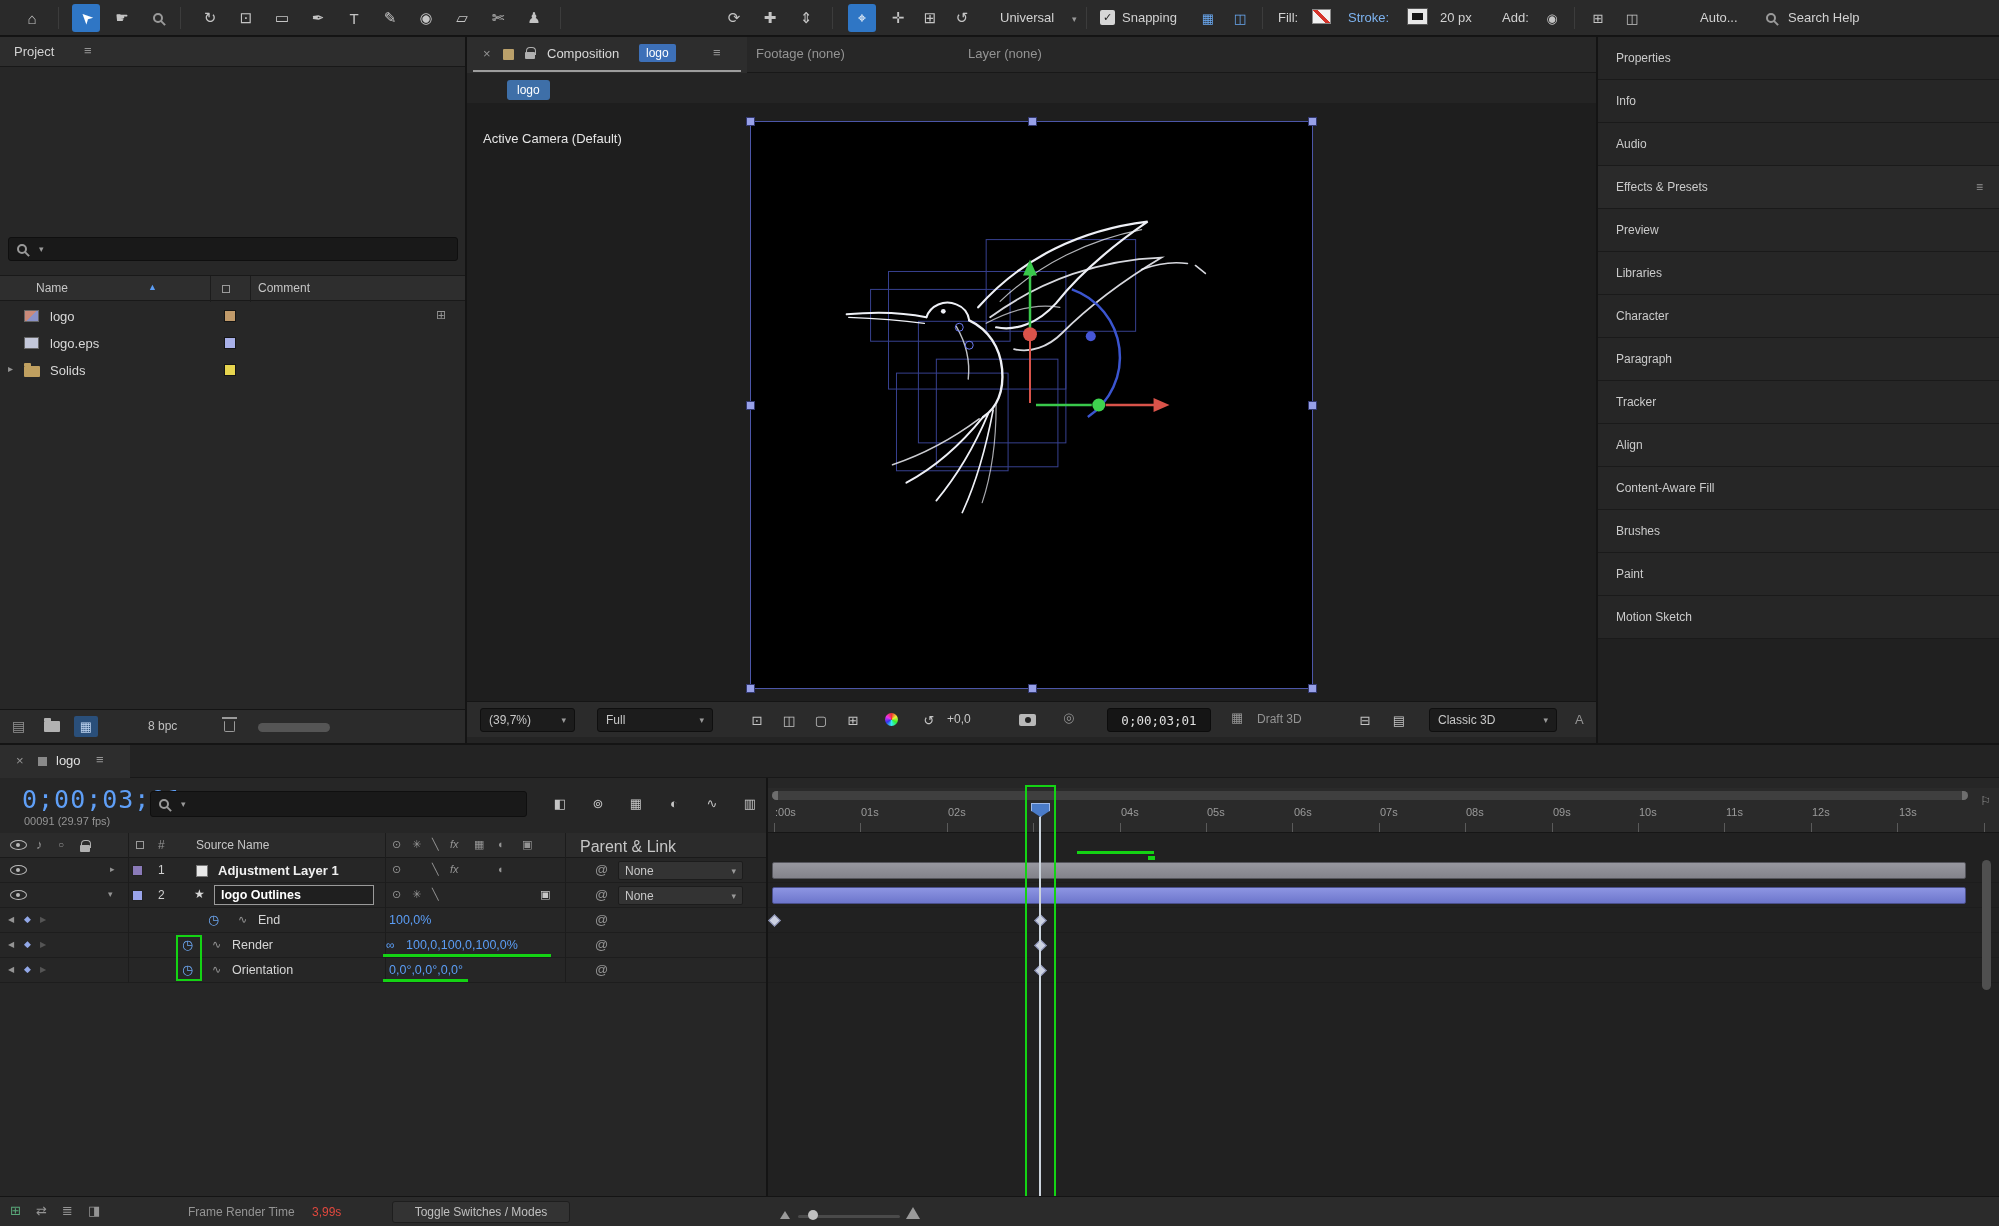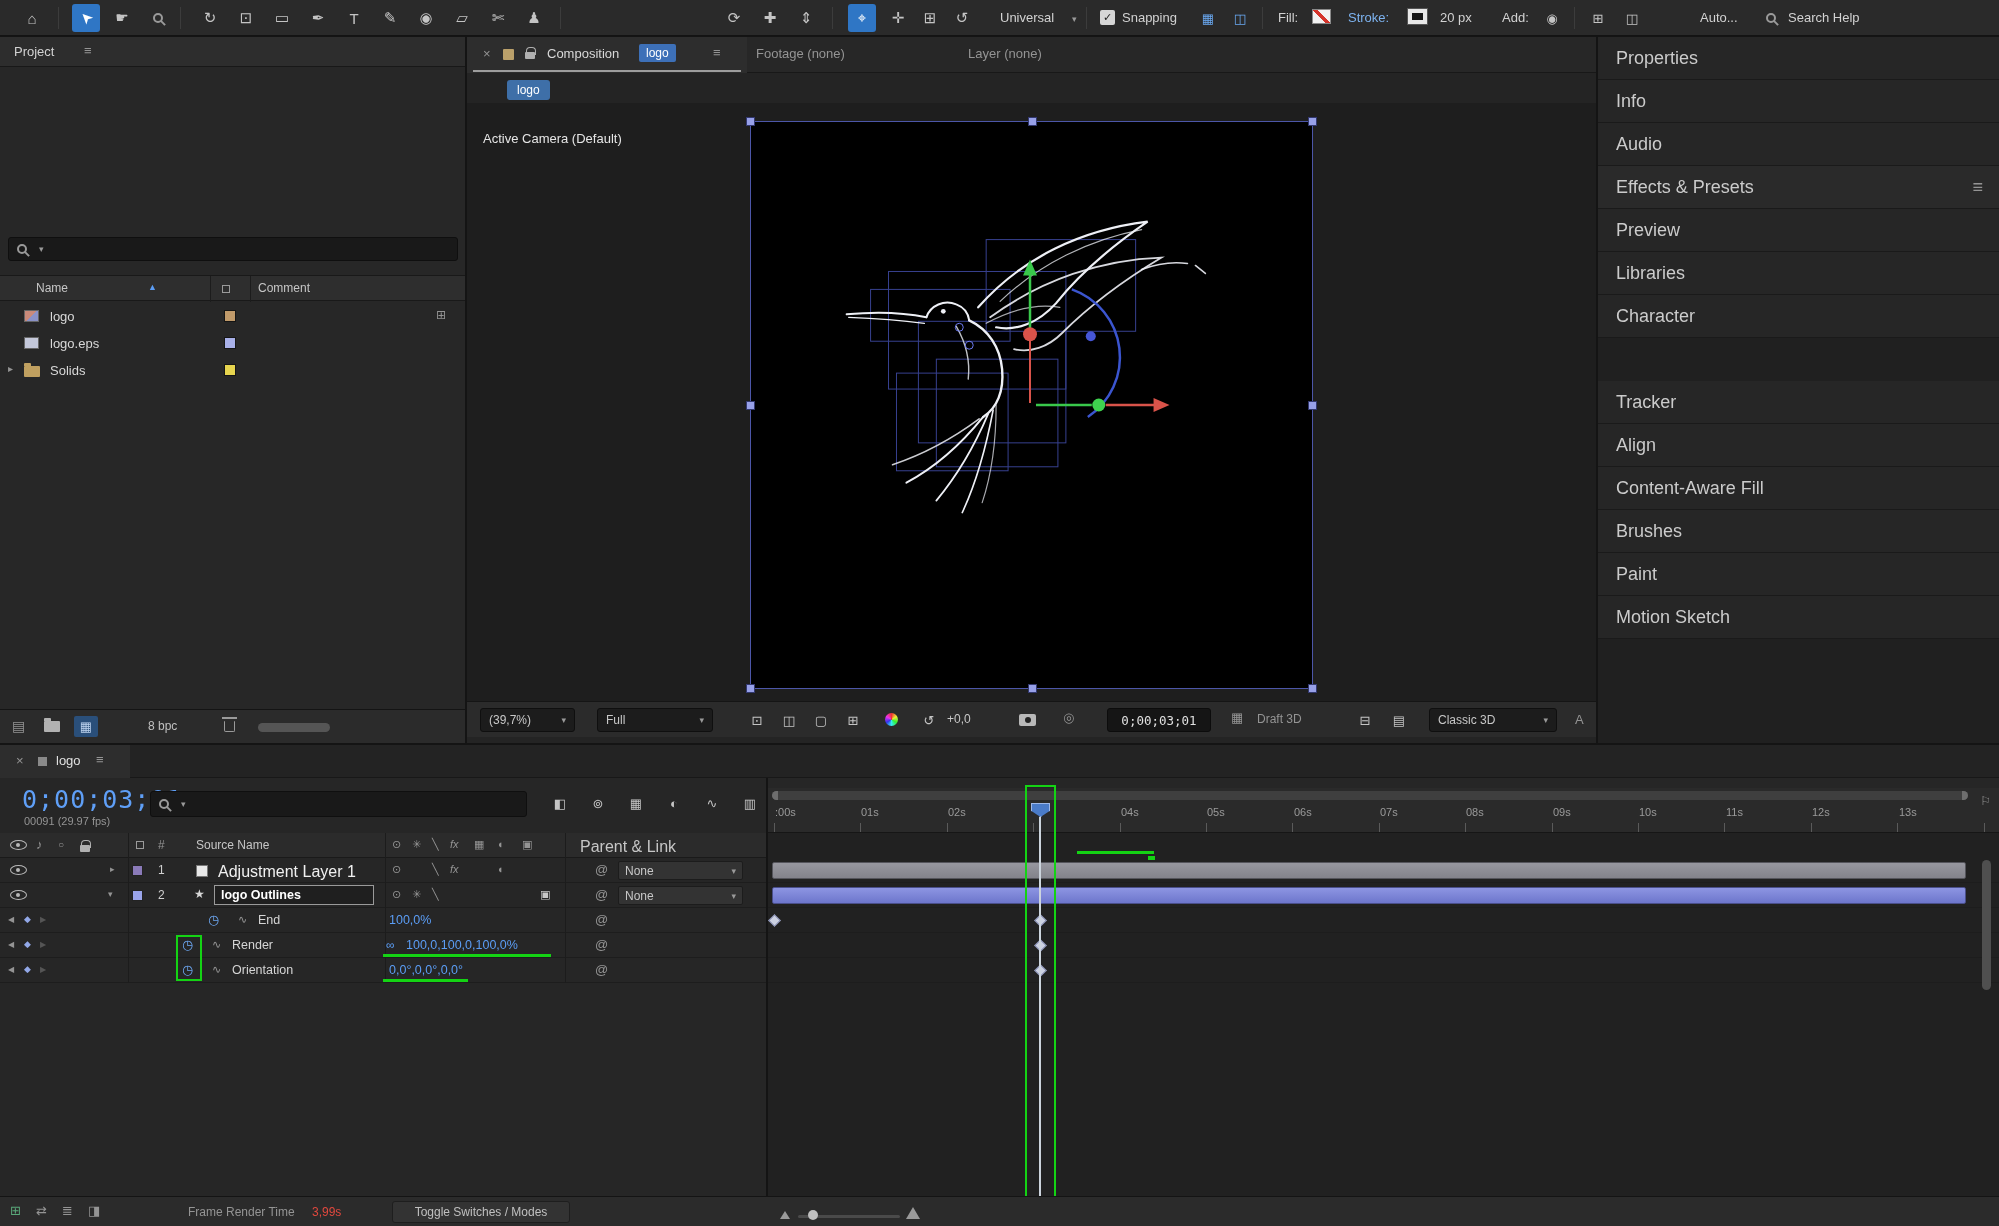--- a/index.html
+++ b/index.html
@@ -24,21 +24,21 @@
 .i-lock:before{content:"";position:absolute;left:1px;top:-5px;width:8px;height:7px;border:1.5px solid #b0b0b0;border-bottom:none;border-radius:4px 4px 0 0}
 .i-folder{width:16px;height:11px;background:#c0a060;border-radius:1px;position:relative;display:inline-block}
 .i-folder:before{content:"";position:absolute;top:-3px;left:0;width:7px;height:3px;background:#c0a060;border-radius:1px 1px 0 0}
 .i-trash{width:11px;height:11px;border:1.5px solid #9a9a9a;border-top:none;border-radius:1px 1px 2px 2px;position:relative;display:inline-block}
 .i-trash:before{content:"";position:absolute;top:-4px;left:-3px;width:15px;height:2px;background:#9a9a9a}
 .i-cam{width:17px;height:12px;background:#b8b8b8;border-radius:2px;position:relative;display:inline-block}
 .i-cam:after{content:"";position:absolute;left:5.5px;top:3px;width:6px;height:6px;border-radius:50%;background:#222}
 .i-wheel{width:13px;height:13px;border-radius:50%;background:conic-gradient(#e33,#ee3,#3e3,#3ee,#33e,#e3e,#e33);display:inline-block}
 .kf{position:absolute;width:9px;height:9px;transform:rotate(45deg);background:#ccd1e2;border:1px solid #7b83a8}
 .swatch{position:absolute;width:12px;height:12px;border:1px solid #151515}
-.rp-item{position:absolute;left:0;width:100%;height:43px;border-bottom:1px solid #1a1a1a;display:flex;align-items:center;padding-left:18px;background:#262626;color:#cbcbcb;font-size:18px}
+.rp-item{position:absolute;left:0;width:100%;height:43px;border-bottom:1px solid #1a1a1a;display:flex;align-items:center;padding-left:18px;background:#262626;color:#cbcbcb;font-size:12px}
 .green{position:absolute;border:2px solid #14d314}
 .gline{position:absolute;background:#14d314}
 .handle{position:absolute;width:9px;height:9px;background:#97a0e8;border:1px solid #32386e}
 .vline{position:absolute;width:1px;background:#1c1c1c}
 .trow{position:absolute;left:0;width:1999px;height:25px;border-bottom:1px solid #1d1d1d}
 .rlbl{position:absolute;top:18px;font-size:11px;color:#9a9a9a}
 .tool-label{position:absolute;font-size:13px;color:#d2d2d2}
 .mono{font-family:"DejaVu Sans Mono","Liberation Mono",monospace}
 </style>
 </head>
@@ -262,20 +262,23 @@
       </div>
     <div class="rp-item" style="top:172px">
         <span>Preview</span>
       </div>
     <div class="rp-item" style="top:215px">
         <span>Libraries</span>
       </div>
     <div class="rp-item" style="top:258px">
         <span>Character</span>
       </div>
+    <div class="rp-item" style="top:301px">
+        <span>Paragraph</span>
+      </div>
     <div class="rp-item" style="top:344px">
         <span>Tracker</span>
       </div>
     <div class="rp-item" style="top:430px">
         <span>Content-Aware Fill</span>
       </div>
     <div class="rp-item" style="top:387px">
         <span>Align</span>
       </div>
     <div class="rp-item" style="top:473px">
@@ -361,21 +364,21 @@
 
     <div class="a" style="left:772px;top:117px;width:1194px;height:17px;background:linear-gradient(#97979f,#83838b);border:1px solid #55555c;border-radius:2px"></div>
     <div class="a" style="left:772px;top:142px;width:1194px;height:17px;background:linear-gradient(#8d95e2,#6d76cc);border:1px solid #4a4f8a;border-radius:2px"></div>
 
     <div class="trow" style="top:113px">
       <span class="i-eye" style="position:absolute;left:10px;top:7px"></span>
       <span class="lbl dim" style="left:110px;top:6px;font-size:9px">▸</span>
       <span class="a" style="left:132px;top:7px;width:11px;height:11px;background:#8a7ab8;border:1px solid #222"></span>
       <span class="lbl" style="left:158px;top:5px;color:#d0d0d0;font-size:12px">1</span>
       <span class="a" style="left:196px;top:7px;width:12px;height:12px;background:#e8e8e8;border:1px solid #777"></span>
-      <span class="lbl" style="left:218px;top:5px;color:#f0f0f0;font-size:16px;font-weight:normal">Adjustment Layer 1</span>
+      <span class="lbl" style="left:218px;top:5px;color:#f0f0f0;font-size:13px;font-weight:bold">Adjustment Layer 1</span>
       <span class="lbl dim" style="left:392px;top:5px;font-size:11px">⊙</span>
       <span class="lbl dim" style="left:432px;top:5px;font-size:11px">╲</span>
       <span class="lbl dim" style="left:450px;top:5px;font-size:11px;font-style:italic">fx</span>
       <span class="lbl dim" style="left:498px;top:5px;font-size:11px">◐</span>
       <span class="lbl dim" style="left:595px;top:4px">@</span>
       <div class="tdd" style="left:618px;top:3px;width:125px">
           <span>None</span>
           <span class="caret">▾</span>
         </div>
     </div>

